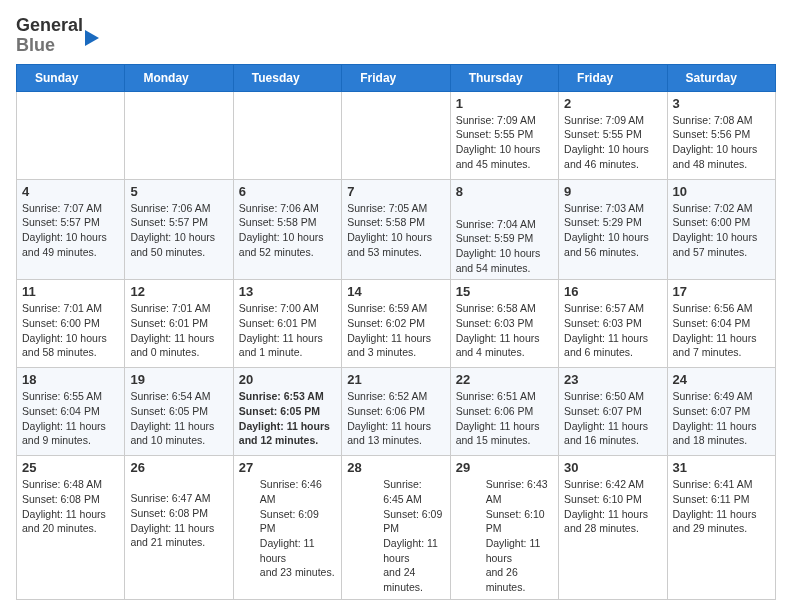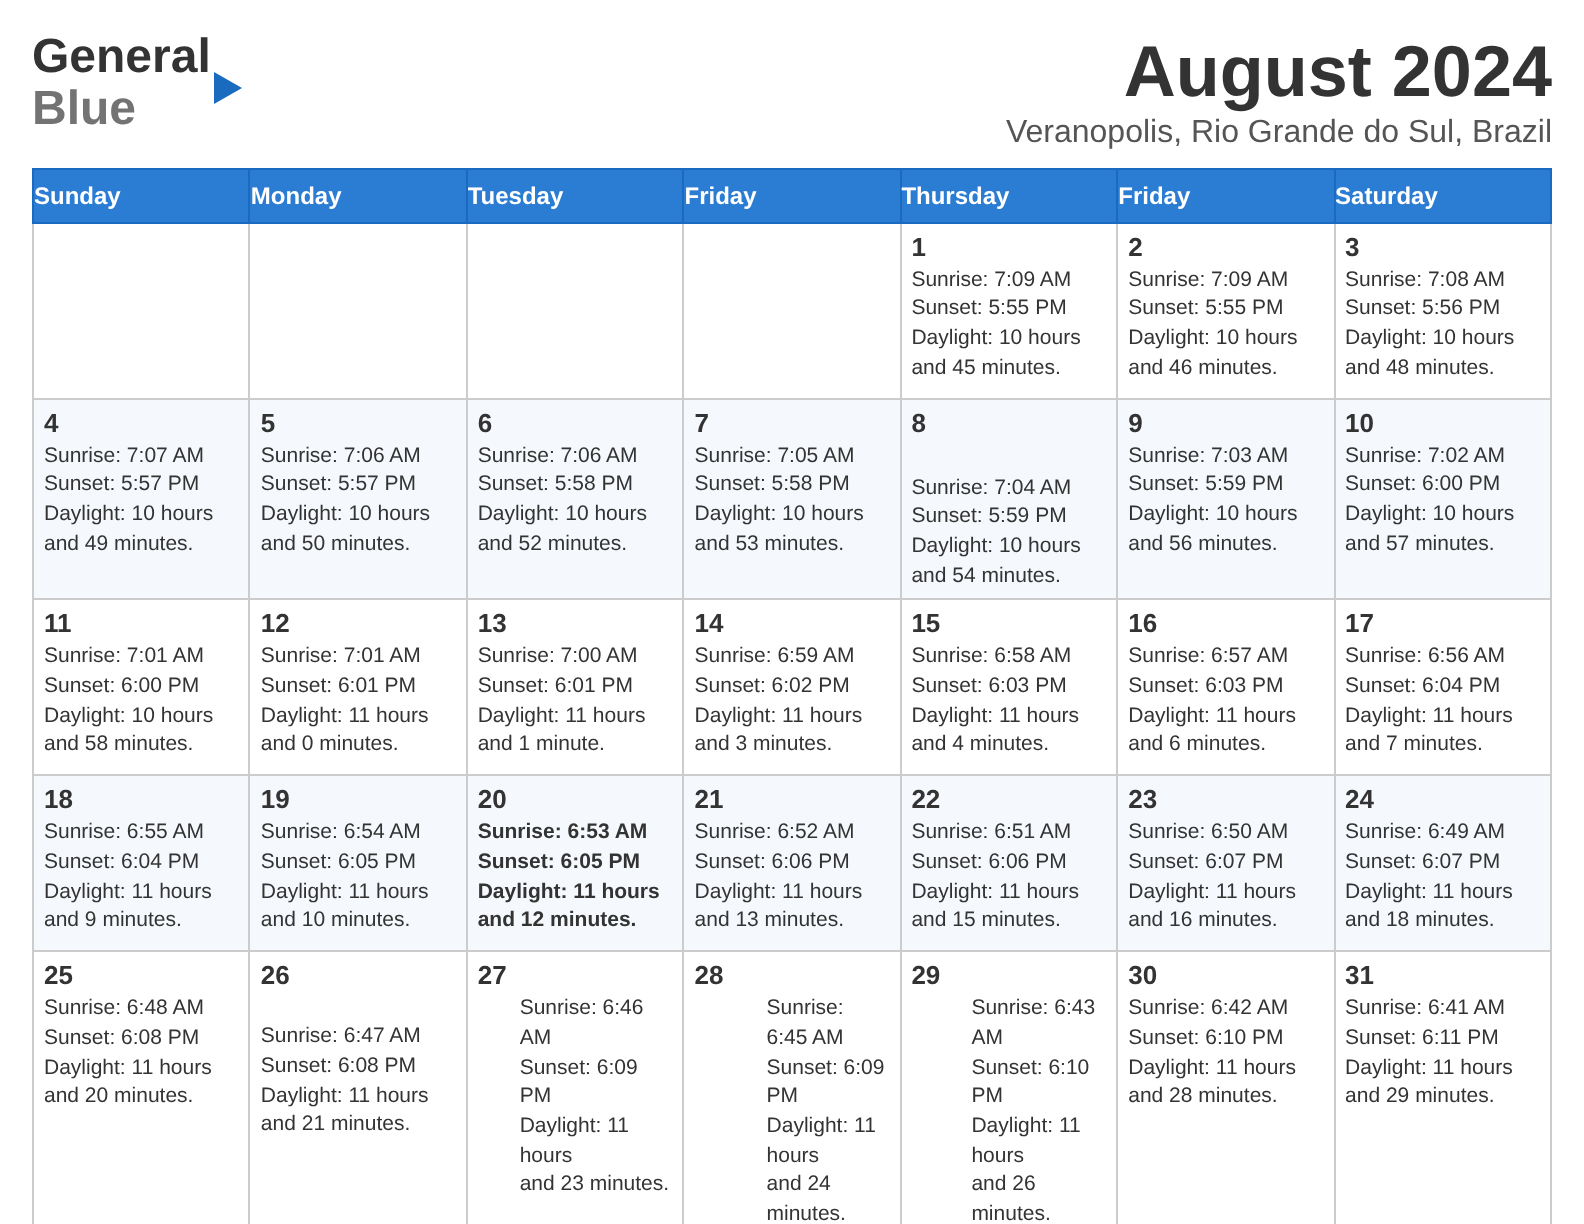--- a/index.html
+++ b/index.html
@@ -15,21 +15,21 @@
       align-items: flex-start;
       justify-content: space-between;
       margin-bottom: 8px;
     }
     .logo {
       display: flex;
       align-items: center;
       gap: 0;
     }
     .logo-text {
-      font-size: 24px;
+      font-size: 18px;
       font-weight: bold;
       color: #333;
       line-height: 1.1;
     }
     .logo-text .general { display: block; }
     .logo-text .blue { display: block; color: #737373; }
     .logo-triangle {
       width: 0;
       height: 0;
       border-left: 14px solid #1a6abf;
@@ -54,21 +54,21 @@
     }
     .calendar-table {
       width: 100%;
       border-collapse: collapse;
       font-size: 11px;
     }
     .calendar-table th {
       background-color: #2b7cd3;
       color: #fff;
       text-align: left;
-      padding: 6px 0;
+      padding: 6px 18px;
       font-size: 12px;
       font-weight: bold;
       border: 1px solid #1a6abf;
     }
     .calendar-table td {
       border: 1px solid #ccc;
       vertical-align: top;
       padding: 4px 5px;
       width: calc(100% / 7);
       min-height: 80px;
@@ -96,24 +96,20 @@
 </head>
 <body>
 
 <div class="header-area">
   <div class="logo">
     <div class="logo-text">
       <span class="general">General</span>
       <span class="blue">Blue</span>
     </div>
     <div class="logo-triangle"></div>
-  </div>
-  <div class="title-area">
-    <div class="month-title">August 2024</div>
-    <div class="location-title">Veranopolis, Rio Grande do Sul, Brazil</div>
   </div>
 </div>
 
 <table class="calendar-table">
   <thead>
     <tr>
     <th>Sunday</th>
         <th>Monday</th>
         <th>Tuesday</th>
         <th>Friday</th>
@@ -182,21 +178,21 @@
         <td>
           <div class="day-number">8</div>
           <div class="day-info" style="white-space: pre-line; margin-top: 18px;">Sunrise: 7:04 AM
 Sunset: 5:59 PM
 Daylight: 10 hours
 and 54 minutes.</div>
         </td>
         <td>
           <div class="day-number">9</div>
           <div class="day-info" style="white-space: pre-line;">Sunrise: 7:03 AM
-Sunset: 5:59 PM
+Sunset: 5:29 PM
 Daylight: 10 hours
 and 56 minutes.</div>
         </td>
         <td>
           <div class="day-number">10</div>
           <div class="day-info" style="white-space: pre-line;">Sunrise: 7:02 AM
 Sunset: 6:00 PM
 Daylight: 10 hours
 and 57 minutes.</div>
         </td>

